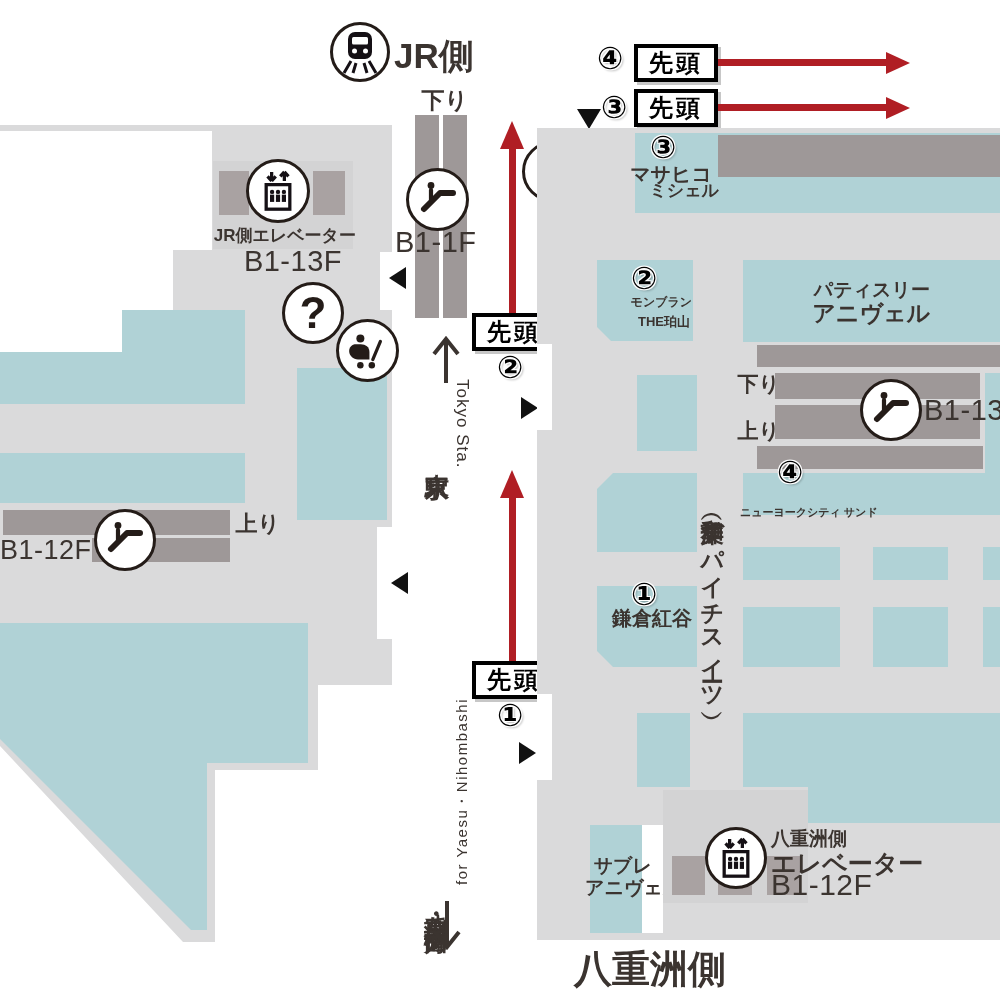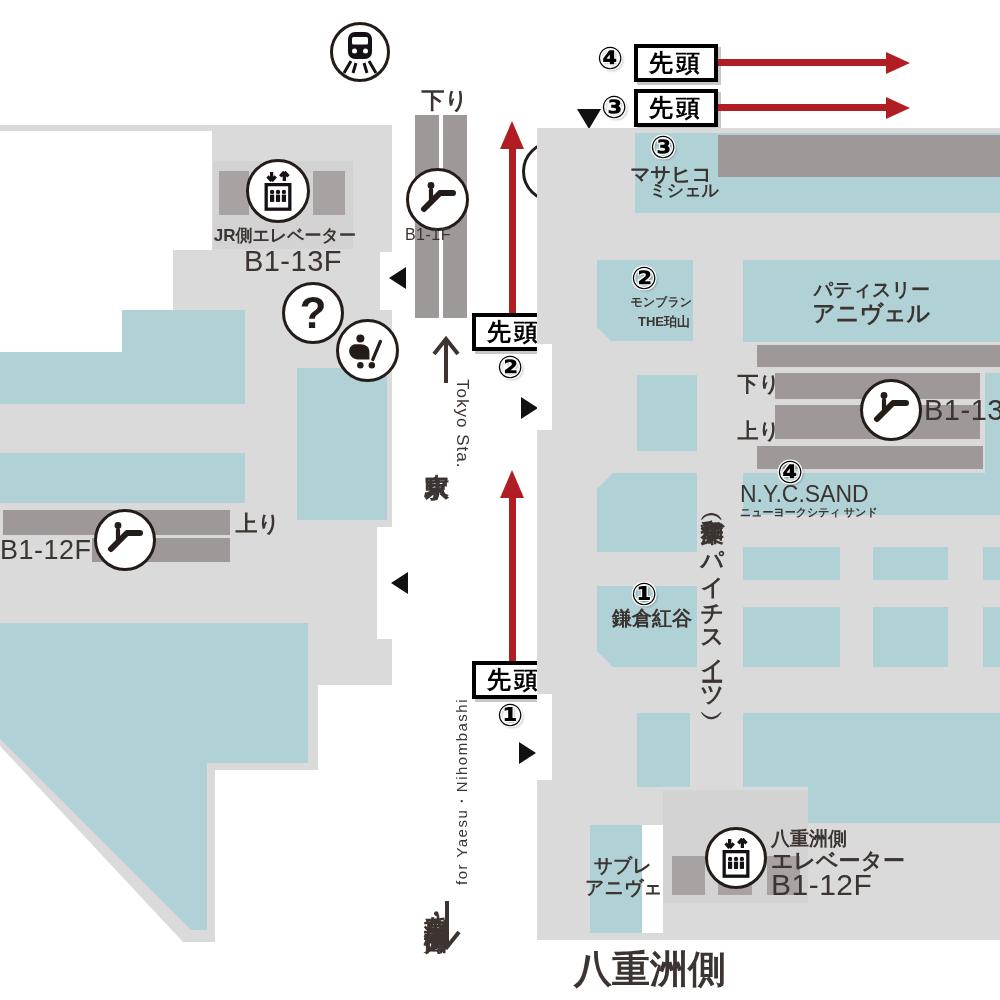--- a/index.html
+++ b/index.html
@@ -104,31 +104,32 @@
   <div class="abs d" style="left:415px;top:115px;width:24px;height:203px"></div>
   <div class="abs d" style="left:443px;top:115px;width:24px;height:203px"></div>
   <div class="lbl" style="left:418px;top:88px;width:50px;font-size:23px">下り</div>
   <div class="circ" style="left:406px;top:168px;width:63px;height:63px">
     <svg width="44" height="44" viewBox="0 0 44 44">
       <path d="M37 15 H24 L8 31" fill="none" stroke="#241c18" stroke-width="6" stroke-linecap="round" stroke-linejoin="round"></path>
       <circle cx="15" cy="7.5" r="3.4" fill="#241c18"></circle>
       <path d="M15 12 V22" stroke="#241c18" stroke-width="4.2" stroke-linecap="round"></path>
     </svg>
   </div>
-  <div class="lbl floor" style="left:381px;top:226px;width:70px;font-size:16px">B1-1F</div>
+  <div class="lbl floor" style="left:395px;top:226px;width:70px;font-size:29px">B1-1F</div>
 
   <div class="circ" style="left:330px;top:22px;width:60px;height:60px;border-width:3.5px">
     <svg width="44" height="46" viewBox="0 0 44 46">
       <rect x="10" y="3" width="24" height="27" rx="7" fill="#151015"></rect>
       <rect x="14" y="8" width="16" height="7.5" rx="1.5" fill="#fff"></rect>
       <circle cx="16.5" cy="22" r="2.5" fill="#fff"></circle>
         <circle cx="27.5" cy="22" r="2.5" fill="#fff"></circle>
       <path d="M13 32 L6 44 M31 32 L38 44 M18 34 L15 44 M26 34 L29 44" stroke="#151015" stroke-width="3" fill="none"></path>
     </svg>
   </div>
+  <div class="lbl" style="left:394px;top:36px;width:120px;font-size:35px;text-align:left;font-weight:600">JR側</div>
 
   <div class="tri-left-blk" style="left:389px;top:267px"></div>
   <div class="tri-left-blk" style="left:391px;top:572px"></div>
   <div class="tri-right-blk" style="left:521px;top:397px"></div>
   <div class="tri-right-blk" style="left:519px;top:742px"></div>
 
   <svg class="abs" style="left:430px;top:334px" width="32" height="50" viewBox="0 0 32 50">
     <path d="M16 49 V7 M4 20 L16 5 L28 20" stroke="#3b3430" stroke-width="4" fill="none"></path>
   </svg>
   <div class="lbl vtext" style="left:423px;top:380px;height:80px;font-size:24px">東京駅</div>
@@ -199,21 +200,20 @@
       <path d="M15 12 V22" stroke="#241c18" stroke-width="4.2" stroke-linecap="round"></path>
     </svg>
   </div>
   <div class="lbl floor" style="left:924px;top:394px;width:90px;font-size:29px;text-align:left">B1-13F</div>
 
   <div class="lbl vtext" style="left:699px;top:368px;height:330px;font-size:23px;letter-spacing:1px">和洋菓子（デパイチスイーツ）</div>
   <div class="abs t" style="left:637px;top:375px;width:60px;height:76px"></div>
 
   <div class="abs t" style="left:743px;top:473px;width:257px;height:42px"></div>
   <div class="numc" style="left:777px;top:457px">④</div>
-  <div class="lbl" style="left:740px;top:482px;width:165px;font-size:23px;font-weight:500;text-align:left">N.Y.C.SAND</div>
   <div class="lbl" style="left:740px;top:506px;width:170px;font-size:11px;text-align:left">ニューヨークシティ サンド</div>
 
   <div class="abs t" style="left:597px;top:473px;width:100px;height:79px;clip-path:polygon(16px 0,100px 0,100px 79px,0 79px,0 16px)"></div>
   <div class="abs t" style="left:743px;top:547px;width:97px;height:33px"></div>
   <div class="abs t" style="left:873px;top:547px;width:75px;height:33px"></div>
   <div class="abs t" style="left:983px;top:547px;width:17px;height:33px"></div>
   <div class="abs t" style="left:743px;top:607px;width:97px;height:60px"></div>
   <div class="abs t" style="left:873px;top:607px;width:75px;height:60px"></div>
   <div class="abs t" style="left:983px;top:607px;width:17px;height:60px"></div>
 
@@ -246,18 +246,18 @@
         <circle cx="15.5" cy="25" r="2.4"></circle>
           <rect x="13.2" y="28" width="4.6" height="8"></rect>
         <circle cx="22" cy="25" r="2.4"></circle>
           <rect x="19.7" y="28" width="4.6" height="8"></rect>
         <circle cx="28.5" cy="25" r="2.4"></circle>
           <rect x="26.2" y="28" width="4.6" height="8"></rect>
       </g>
     </svg>
   </div>
   <div class="lbl" style="left:771px;top:828px;width:120px;font-size:19px;text-align:left">八重洲側</div>
-  <div class="lbl" style="left:771px;top:849px;width:130px;font-size:22px;text-align:right">エレベーター</div>
+  <div class="lbl" style="left:771px;top:849px;width:130px;font-size:25px;text-align:right">エレベーター</div>
   <div class="lbl floor" style="left:771px;top:868px;width:120px;font-size:30px;text-align:left">B1-12F</div>
 
   <div class="lbl" style="left:536px;top:948px;width:190px;font-size:38px;font-weight:600">八重洲側</div>
 
 </div>
 
 </body></html>

